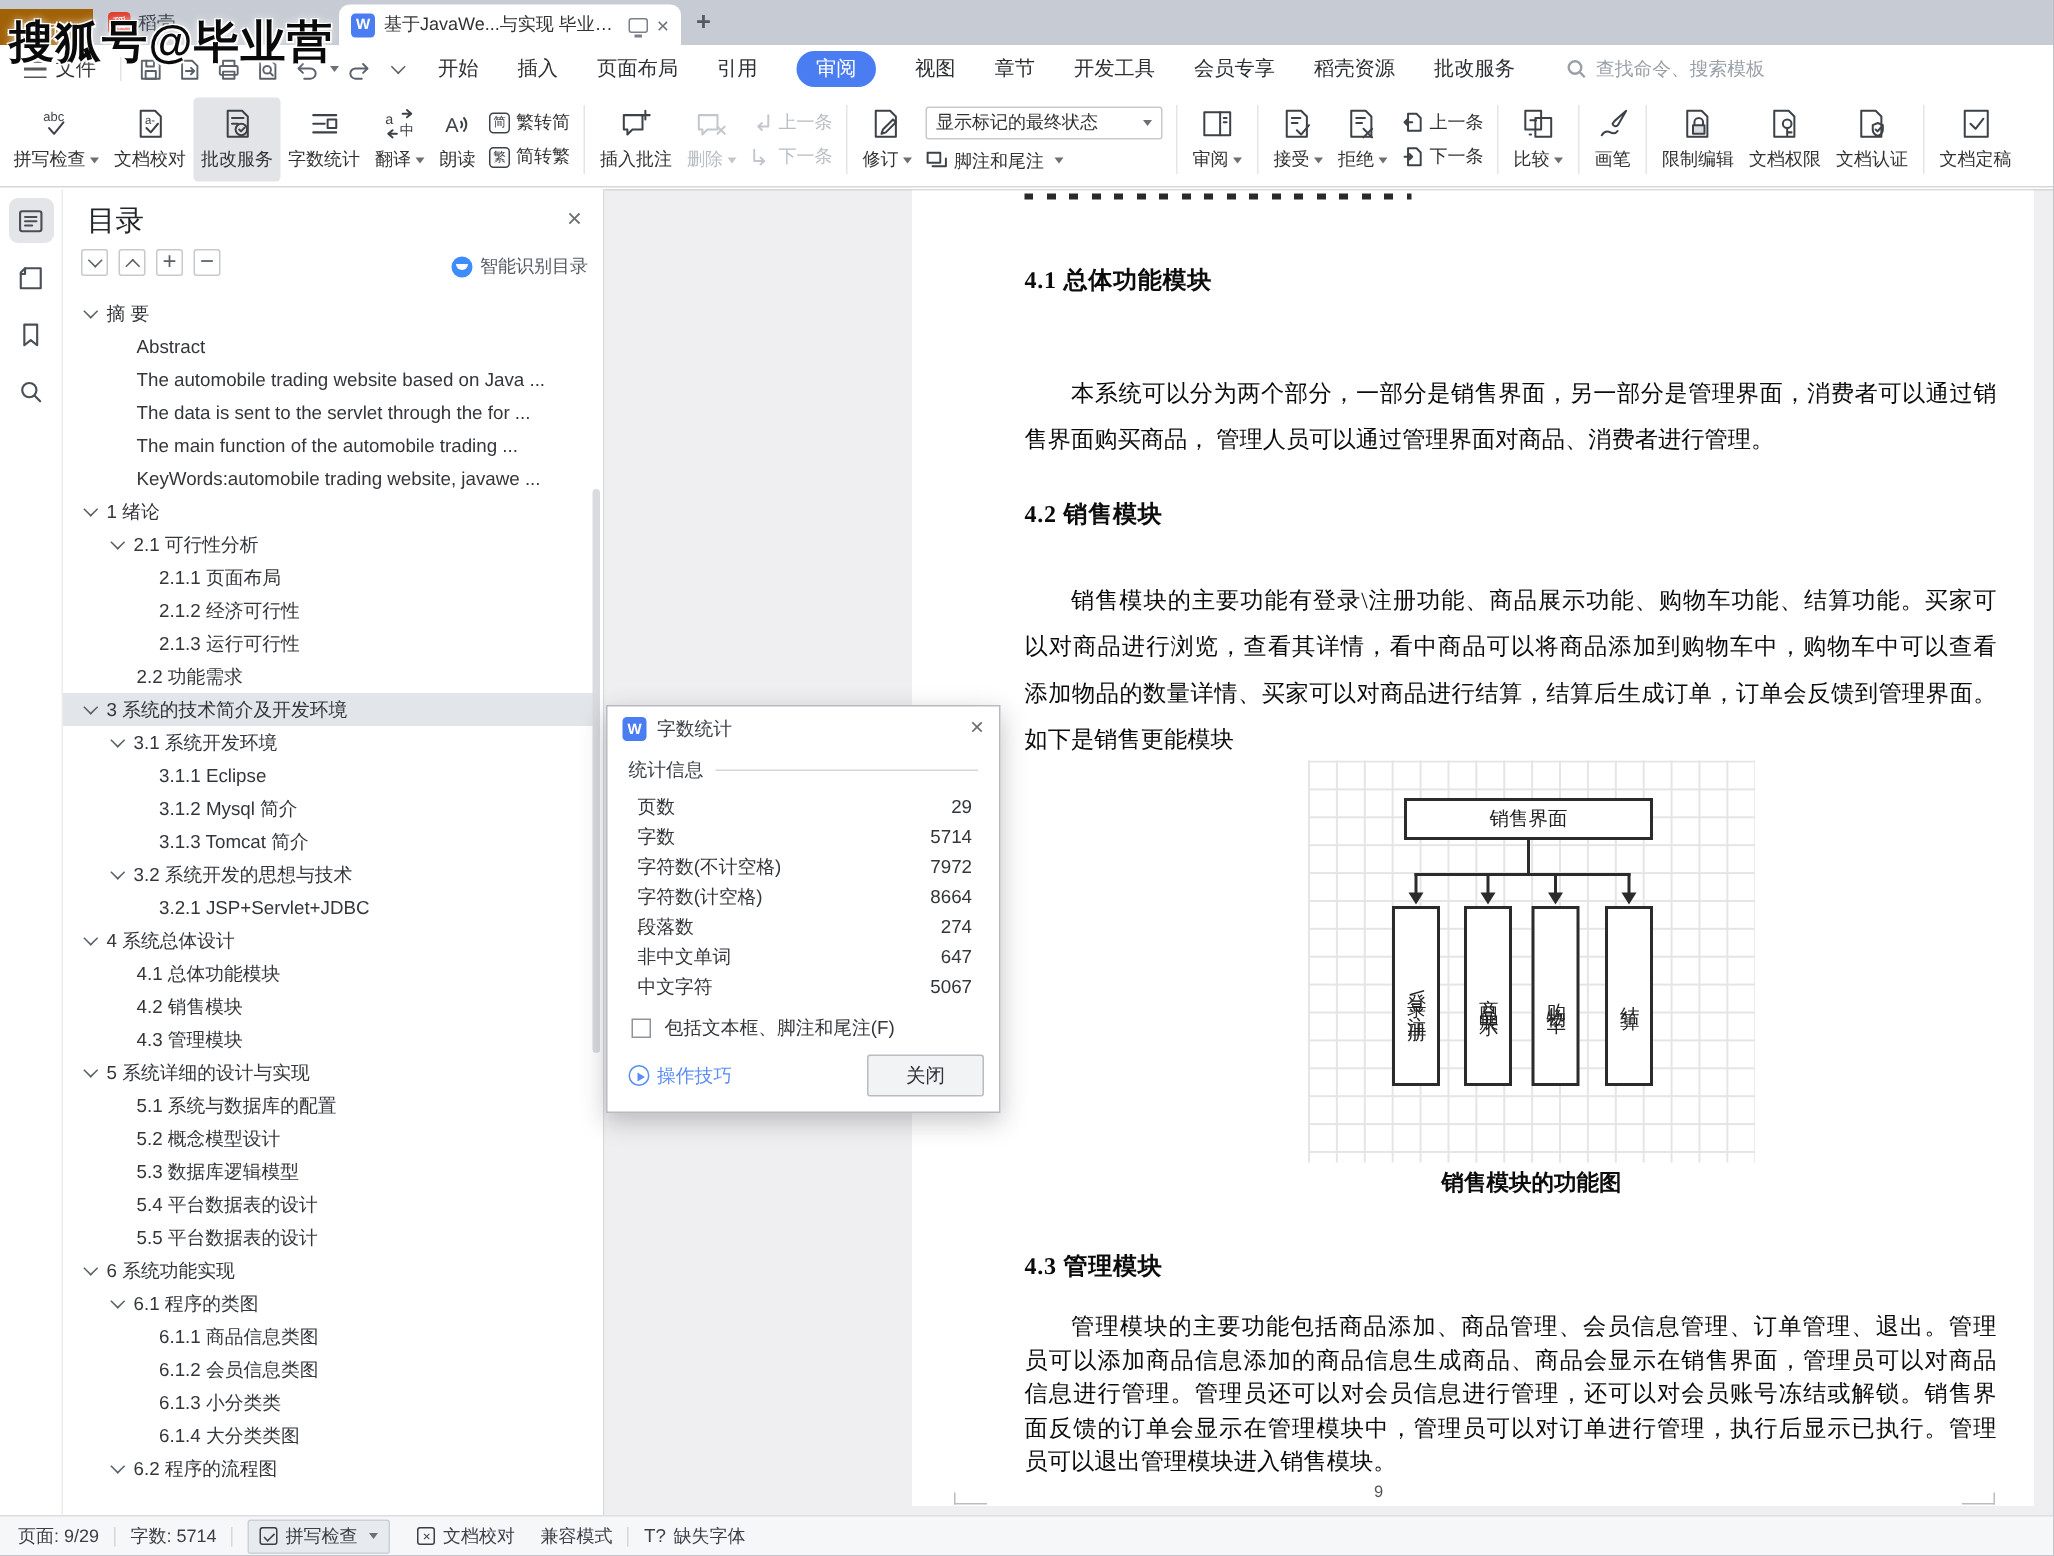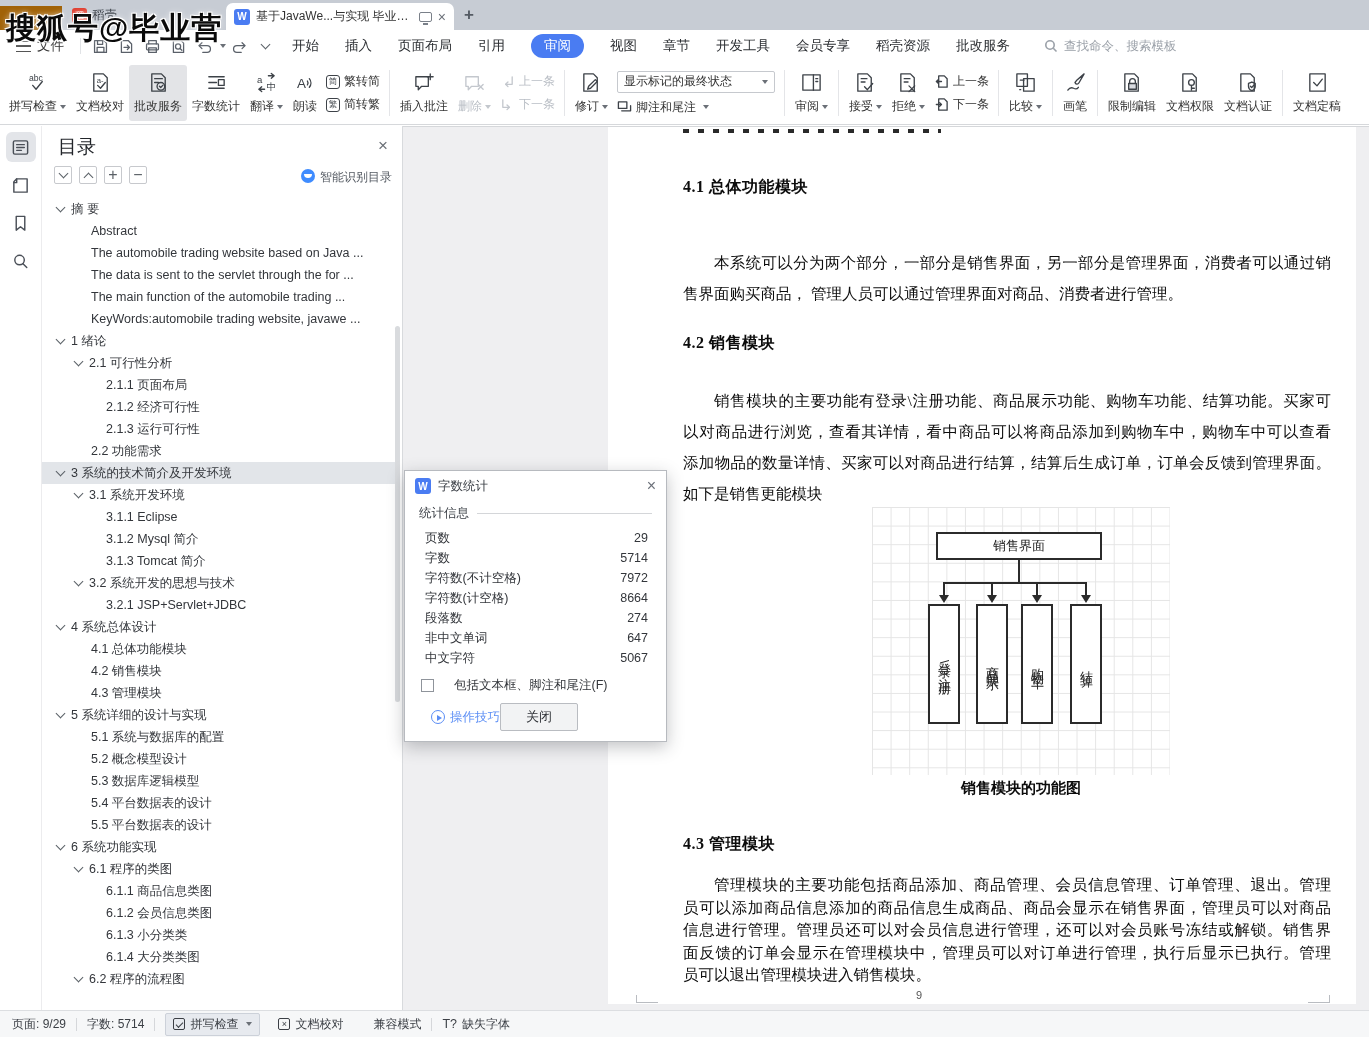--- a/index.html
+++ b/index.html
@@ -67,21 +67,21 @@
   .lsico svg{width:19px;height:19px;fill:none;stroke:#4a4f57;stroke-width:1.5;stroke-linecap:round;stroke-linejoin:round}
 
   
   .panel{position:absolute;left:42px;top:126px;bottom:27px;width:361px;background:#fff;border-right:1px solid #d8dadd;z-index:5}
   .p-title{position:absolute;left:16px;top:8px;font-size:19px;color:#22252a}
   .p-close{position:absolute;right:14px;top:10px;font-size:17px;color:#6b7077}
   .p-btns{position:absolute;left:12px;top:40px;display:flex;gap:7px}
   .pbx{width:18px;height:18px;border:1px solid #c7c9cd;border-radius:2px;display:flex;align-items:center;justify-content:center;color:#5a6066}
   .chev{width:7px;height:7px;border-left:1.4px solid #5a6066;border-bottom:1.4px solid #5a6066;display:inline-block;transform:rotate(-45deg);margin-top:-3px}
   .chev.up{transform:rotate(135deg);margin-top:4px}
-  .p-smart{position:absolute;right:10px;top:43px;display:flex;align-items:flex-start;gap:5px;font-size:12px;color:#555b63}
+  .p-smart{position:absolute;right:10px;top:43px;display:flex;align-items:center;gap:5px;font-size:12px;color:#555b63}
   .ai-dot{width:14px;height:14px;border-radius:50%;background:#3f8cff;position:relative}
   .ai-dot:after{content:"";position:absolute;left:3px;top:5px;width:8px;height:4px;border-radius:0 0 4px 4px;background:#fff}
   .tree{position:absolute;left:0;right:6px;top:72px;bottom:0;overflow:hidden;font-size:12.5px;color:#33363b}
   .oi{height:22px;display:flex;align-items:center;white-space:nowrap;overflow:hidden}
   .oi .chev{flex:none;margin-right:7px}
   .oi.sel{background:#e2e5e9}
   .l0{padding-left:15px}.l1{padding-left:33px}.l1.noc{padding-left:49px}.l2{padding-left:64px}
   .thumb{position:absolute;right:2px;top:200px;height:376px;width:5px;border-radius:3px;background:#d9dbde}
 
   
@@ -112,23 +112,23 @@
   .cmark.r{left:700px;top:868px;border-right:1.6px solid #b9bcc1}
 
   
   .dlg{position:absolute;left:404px;top:470px;width:263px;height:272px;background:#fff;border:1px solid #b7babf;
     box-shadow:0 5px 16px rgba(40,44,52,.28);z-index:20;font-size:12.5px;color:#33363b}
   .dlg-tb{height:30px;display:flex;align-items:center;gap:7px;padding:0 10px}
   .dlg-tb .ttl{flex:1;color:#3c4047}
   .dlg-sec{display:flex;align-items:center;gap:8px;margin:4px 14px 6px;color:#3c4047}
   .dlg-sec .rule{flex:1;height:1px;background:#d4d6d9}
   .drow{display:flex;justify-content:space-between;padding:0 18px 0 20px;height:20px;align-items:center}
-  .dchk{display:flex;align-items:center;gap:20px;margin:9px 0 0 16px}
+  .dchk{display:flex;align-items:center;gap:9px;margin:9px 0 0 16px}
   .cbx{width:13px;height:13px;border:1px solid #8f949b;background:#fff}
-  .dlg-foot{position:absolute;left:12px;right:0;bottom:10px;display:flex;align-items:center;justify-content:flex-start;padding:0 20px 0 14px}
+  .dlg-foot{position:absolute;left:0;right:0;bottom:10px;display:flex;align-items:center;justify-content:space-between;padding:0 10px 0 14px}
   .tips{display:flex;align-items:center;gap:5px;color:#5a8df5}
   .playc{width:14px;height:14px;border:1.3px solid #5a8df5;border-radius:50%;position:relative}
   .playc:after{content:"";position:absolute;left:4.5px;top:3.5px;border:3.5px solid transparent;border-left:5px solid #5a8df5}
   .btn-close{width:78px;height:28px;background:#f2f3f4;border:1px solid #b9bcc1;border-radius:2px;
     display:flex;align-items:center;justify-content:center;font-size:13px;color:#2e3136}
 
   
   .statusbar{position:absolute;left:0;right:0;bottom:0;height:27px;background:#f6f7f8;border-top:1px solid #dcdee1;
     display:flex;align-items:center;font-size:12px;color:#3b3f45;padding-left:12px;gap:10px}
   .sb-sep{width:1px;height:13px;background:#d5d7da}
@@ -742,21 +742,21 @@
     <span class="sb-sep"></span>
     <span class="sb-it sb-chip">
       <span class="ckb"></span>
       <span>拼写检查</span>
       <span class="dd"></span>
     </span>
     <span class="sb-it" style="margin-left:8px">
       <span class="xkb">×</span>
       <span>文档校对</span>
     </span>
-    <span class="sb-it" style="margin-left:20px">兼容模式</span>
+    <span class="sb-it" style="margin-left:7px">兼容模式</span>
     <span class="sb-sep"></span>
     <span class="sb-it">
       <span class="tq">T?</span>
       <span>缺失字体</span>
     </span>
   </div>
 
   <div class="wm">搜狐号@毕业营</div>
 </div>
 

